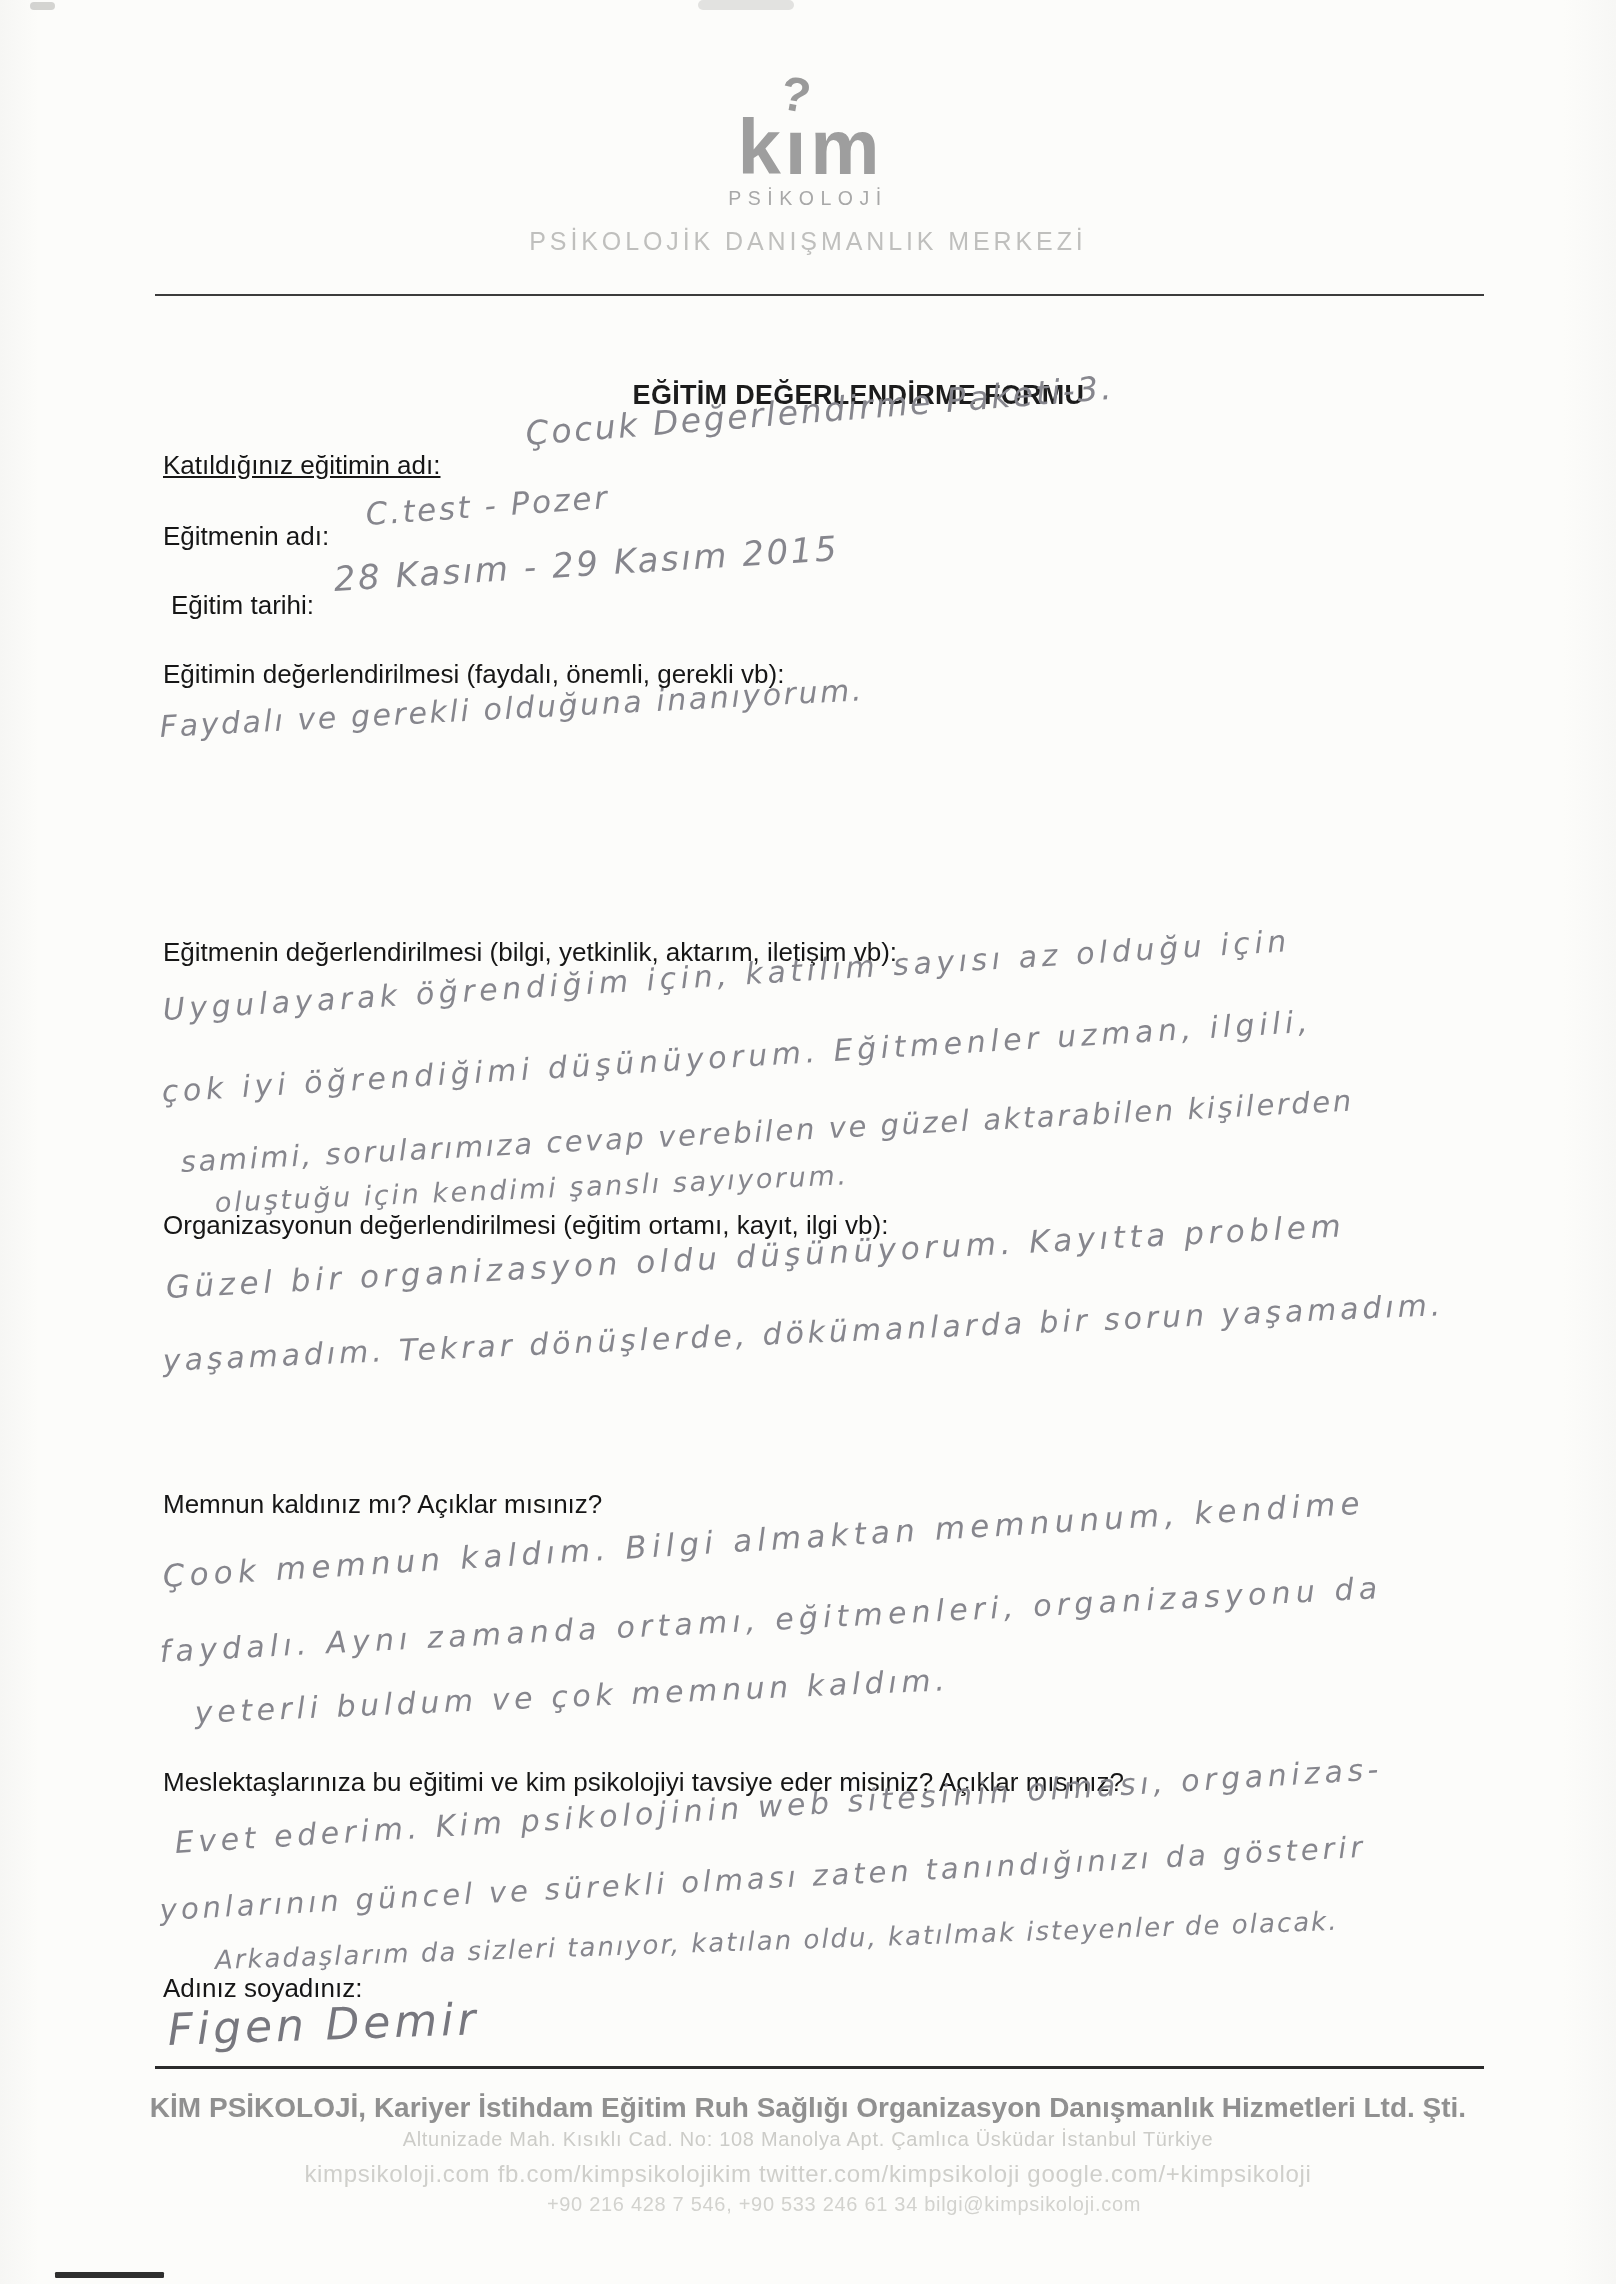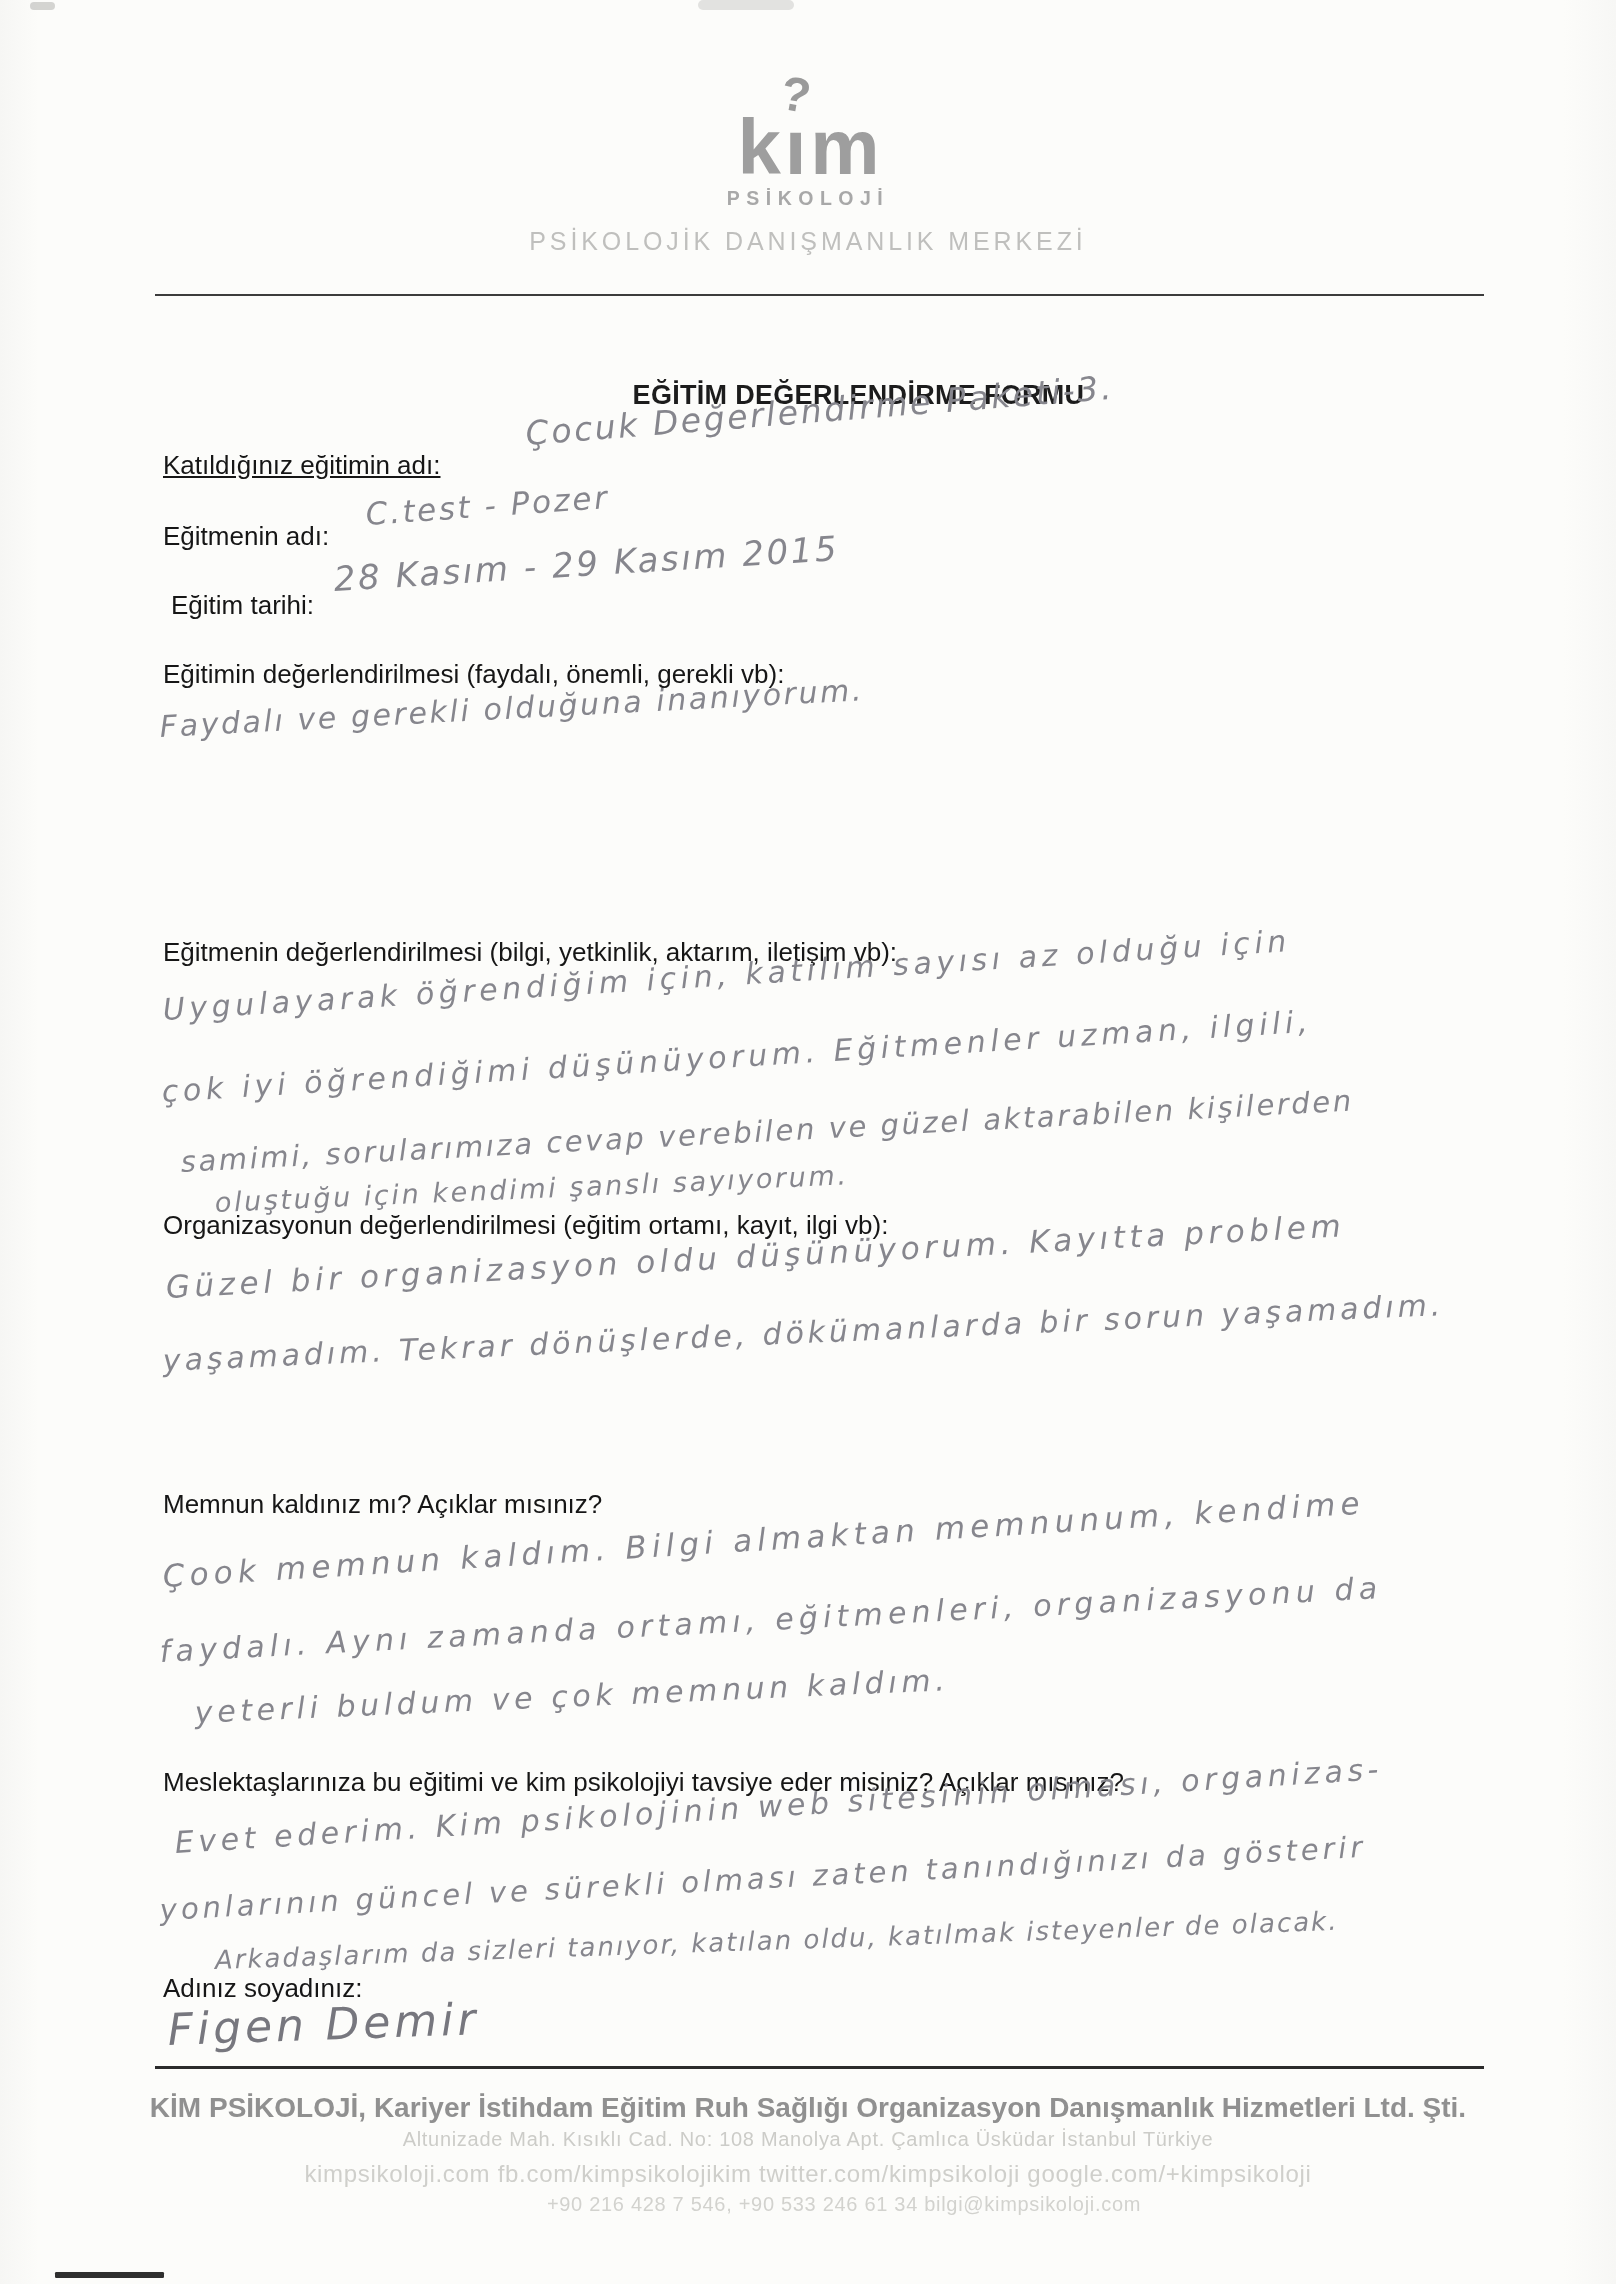--- a/index.html
+++ b/index.html
@@ -16,21 +16,21 @@
   .artifact{position:absolute;}
   .art-top-left{left:30px;top:2px;width:25px;height:7.8px;background:#c9c9c7;border-radius:4.6px;opacity:.8;}
   .art-top-center{left:698px;top:0;width:96px;height:9.8px;background:#e2e2e0;border-radius:5.2px;}
   .art-bottom-left{left:55px;top:2272px;width:109px;height:5.9px;background:#2f2f2f;border-radius:1.3px;}
   
   .logo{position:absolute;top:77px;left:0;width:100%;text-align:center;color:#a2a2a2;}
   .logo-word{display:flex;justify-content:center;align-items:flex-end;font-weight:bold;font-size:78px;letter-spacing:-1.3px;color:#9e9e9e;line-height:.78;}
   .logo-i{display:inline-flex;flex-direction:column;align-items:center;margin:0 1.3px;}
   .logo-qm{font-size:48px;line-height:.75;transform:rotate(10deg);margin-bottom:3.9px;font-weight:bold;color:#9a9a9a;}
   .logo-ibody{line-height:.78;}
-  .logo-brand{margin-top:9px;font-size:19.5px;font-weight:bold;letter-spacing:6.5px;color:#a8a8a8;}
+  .logo-brand{margin-top:9px;font-size:19.5px;font-weight:normal;letter-spacing:6.5px;color:#a8a8a8;}
   .logo-subtitle{margin-top:17px;font-size:25px;letter-spacing:3.9px;color:#bfbfbd;}
   
   .rule{position:absolute;left:155px;width:1329px;background:#3c3c3c;}
   .rule-top{top:294px;height:2px;}
   .rule-signature{top:2066px;height:2.6px;background:#2b2b2b;}
   
   .title{position:absolute;top:368px;left:78px;width:1537px;text-align:center;font-size:27px;font-weight:bold;color:#1c1c1c;letter-spacing:0.3px;margin:12px;}
   .label{position:absolute;font-size:26px;color:#161616;white-space:nowrap;}
   
   .hw{

